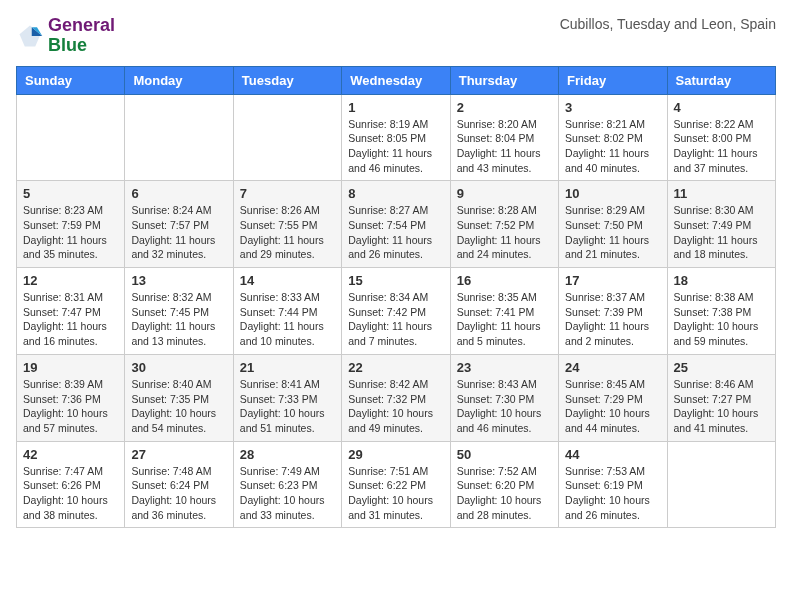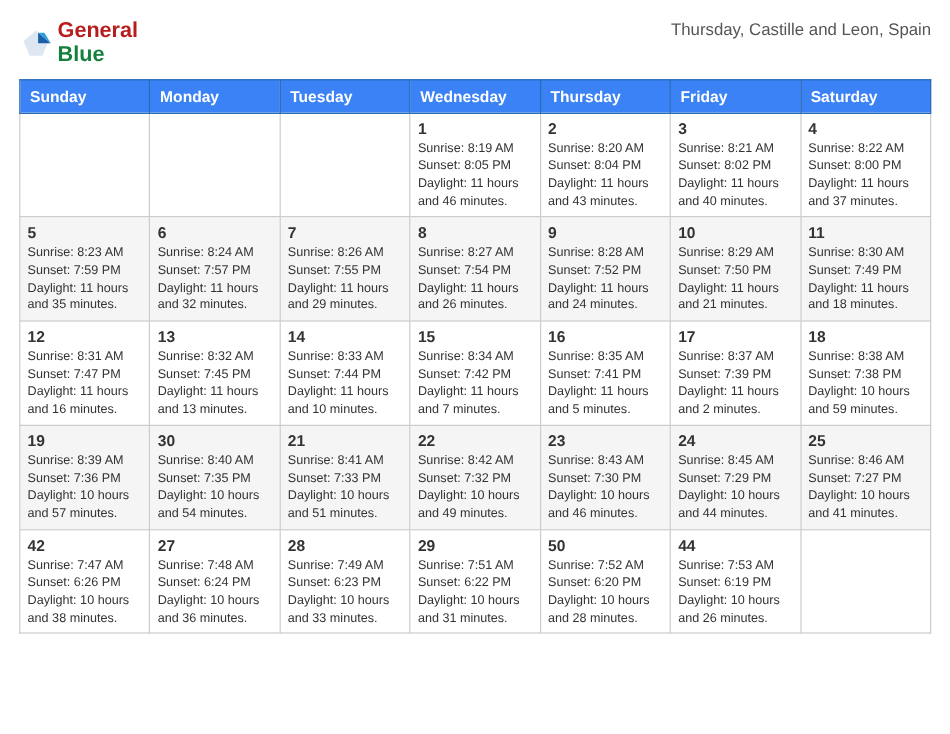--- a/index.html
+++ b/index.html
@@ -19,21 +19,21 @@
     .logo {
       display: flex;
       align-items: center;
       gap: 4px;
     }
     .logo-text {
       font-size: 18px;
       font-weight: bold;
       line-height: 1.1;
     }
-    .logo-general { color: #b91c1c; }
+    .logo-general { color: #701a75; }
     .logo-blue { color: #15803d; }
     .logo-icon {
       width: 28px;
       height: 28px;
     }
     .title-block {
       text-align: right;
     }
     .month-title {
       font-size: 32px;
@@ -94,21 +94,21 @@
       <polygon points="16,4 28,14 22,28 10,28 4,14" fill="#1a5fa8" opacity="0.15"></polygon>
       <polygon points="18,6 30,16 18,16" fill="#1a5fa8"></polygon>
       <polygon points="18,6 30,16 24,6" fill="#2a9fd8"></polygon>
     </svg>
     <div class="logo-text">
       <span class="logo-general">General</span><br>
       <span class="logo-blue">Blue</span>
     </div>
   </div>
   <div class="title-block">
-    <div class="location">Thursday, Castille and Leon, Spain</div>
+    <div class="location">Cubillos, Tuesday and Leon, Spain</div>
   </div>
 </div>
 
 <table class="calendar">
   <thead>
     <tr>
     <th>Sunday</th>
         <th>Monday</th>
         <th>Tuesday</th>
         <th>Wednesday</th>

